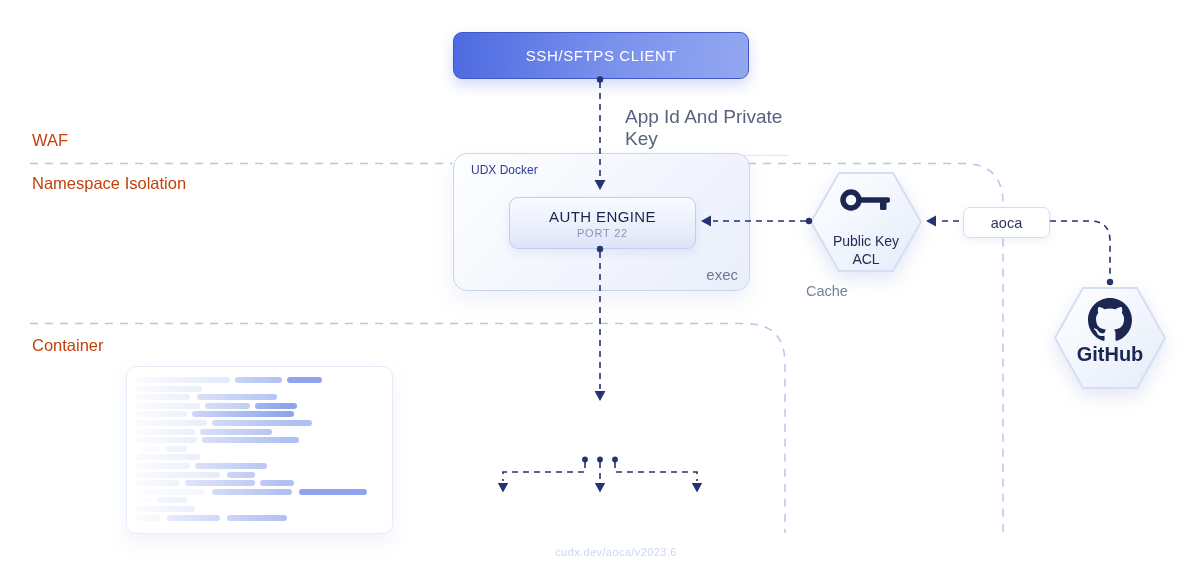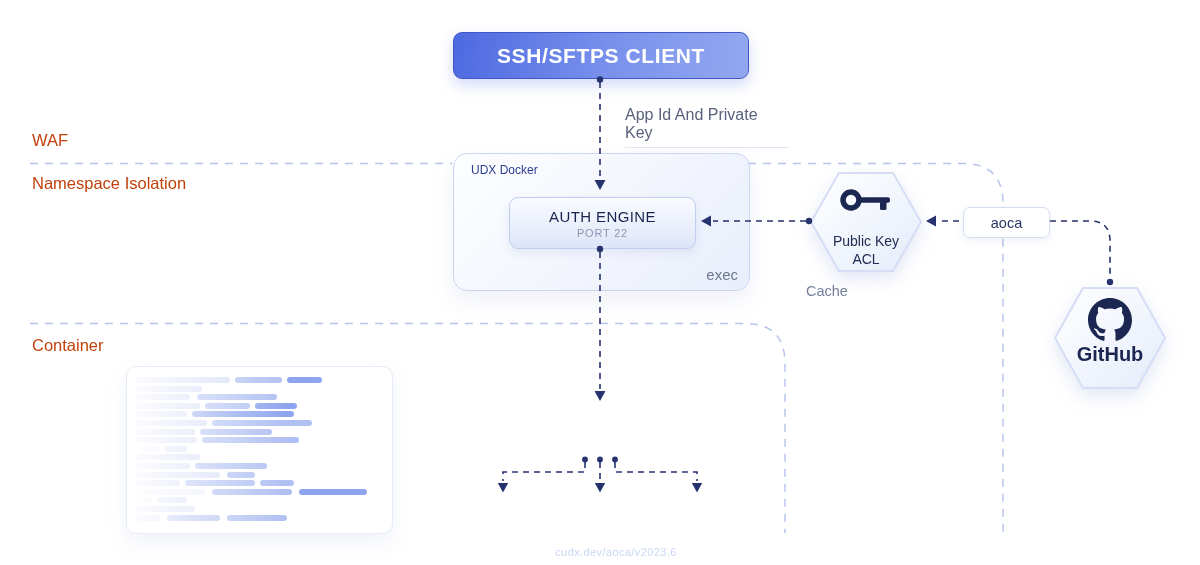--- a/index.html
+++ b/index.html
@@ -13,27 +13,27 @@
   #connector-svg { z-index:3; }
 
   
   .client-btn {
     position:absolute; left:453px; top:32px; width:294px; height:45px;
     border-radius:9px; border:1px solid #4157c5;
     background:linear-gradient(97deg,#4d6ae1 0%,#7b92ec 55%,#93a7f0 100%);
     display:flex; align-items:center; justify-content:center;
     box-shadow:0 6px 14px rgba(77,106,225,.25);
   }
-  .client-btn span { color:#ffffff; font-size:21px; font-weight:700; letter-spacing:.6px; }
+  .client-btn span { color:#ffffff; font-size:15px; font-weight:400; letter-spacing:.6px; }
 
   
   .zone-label { position:absolute; font-size:16.5px; color:#c2410c; z-index:2; }
   .conn-label {
     position:absolute; left:625px; top:106px; width:164px; z-index:2;
-    font-size:16px; color:#59627c; padding-bottom:5px;
+    font-size:19px; color:#59627c; padding-bottom:5px;
     border-bottom:1px solid #e1e6f4;
   }
 
   
   .docker-box {
     position:absolute; width:295px; border-radius:14px;
     border:1px solid #c9d5f1;
     background:linear-gradient(135deg,#fdfeff 0%,#f2f5fd 55%,#e9eefb 100%);
     box-shadow:0 10px 22px rgba(100,120,200,.10);
   }

